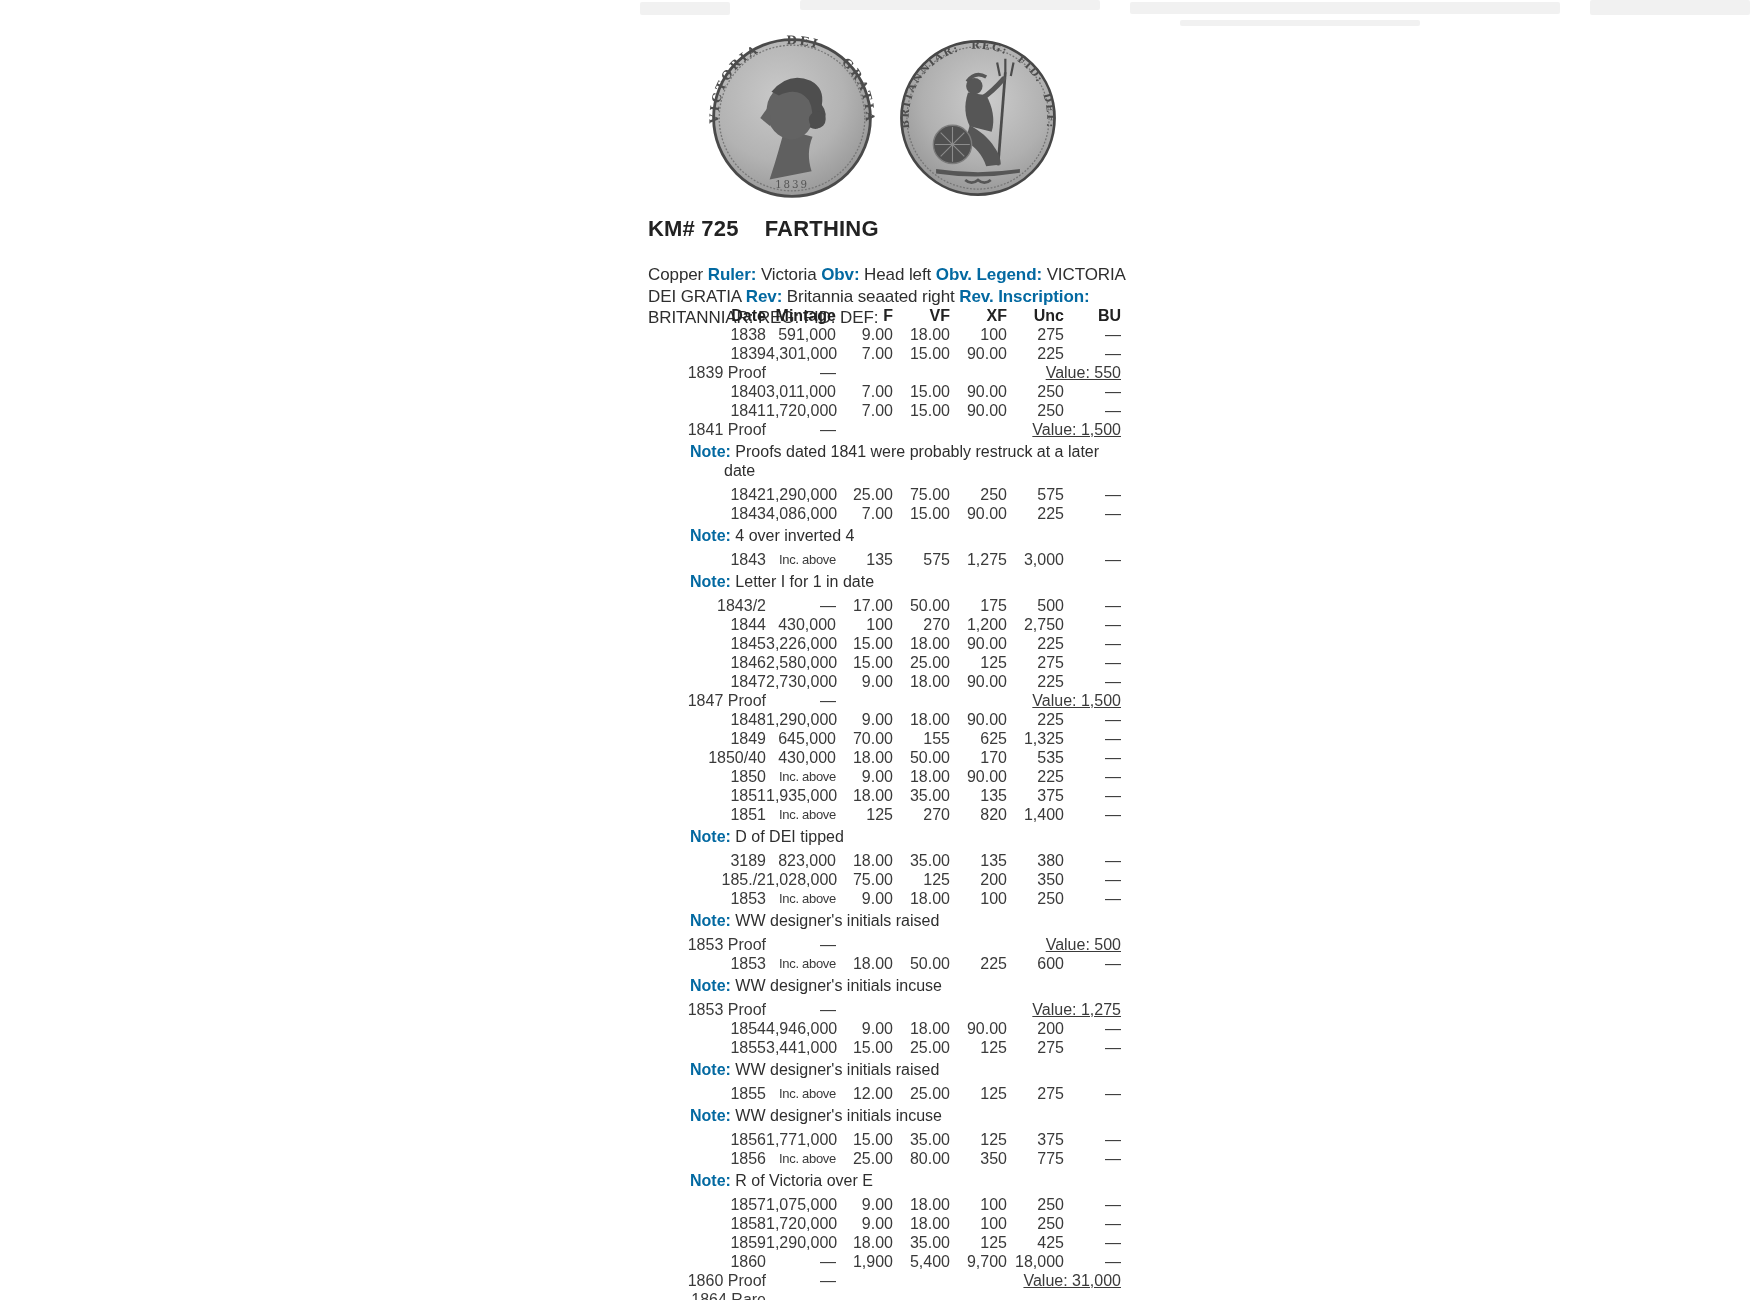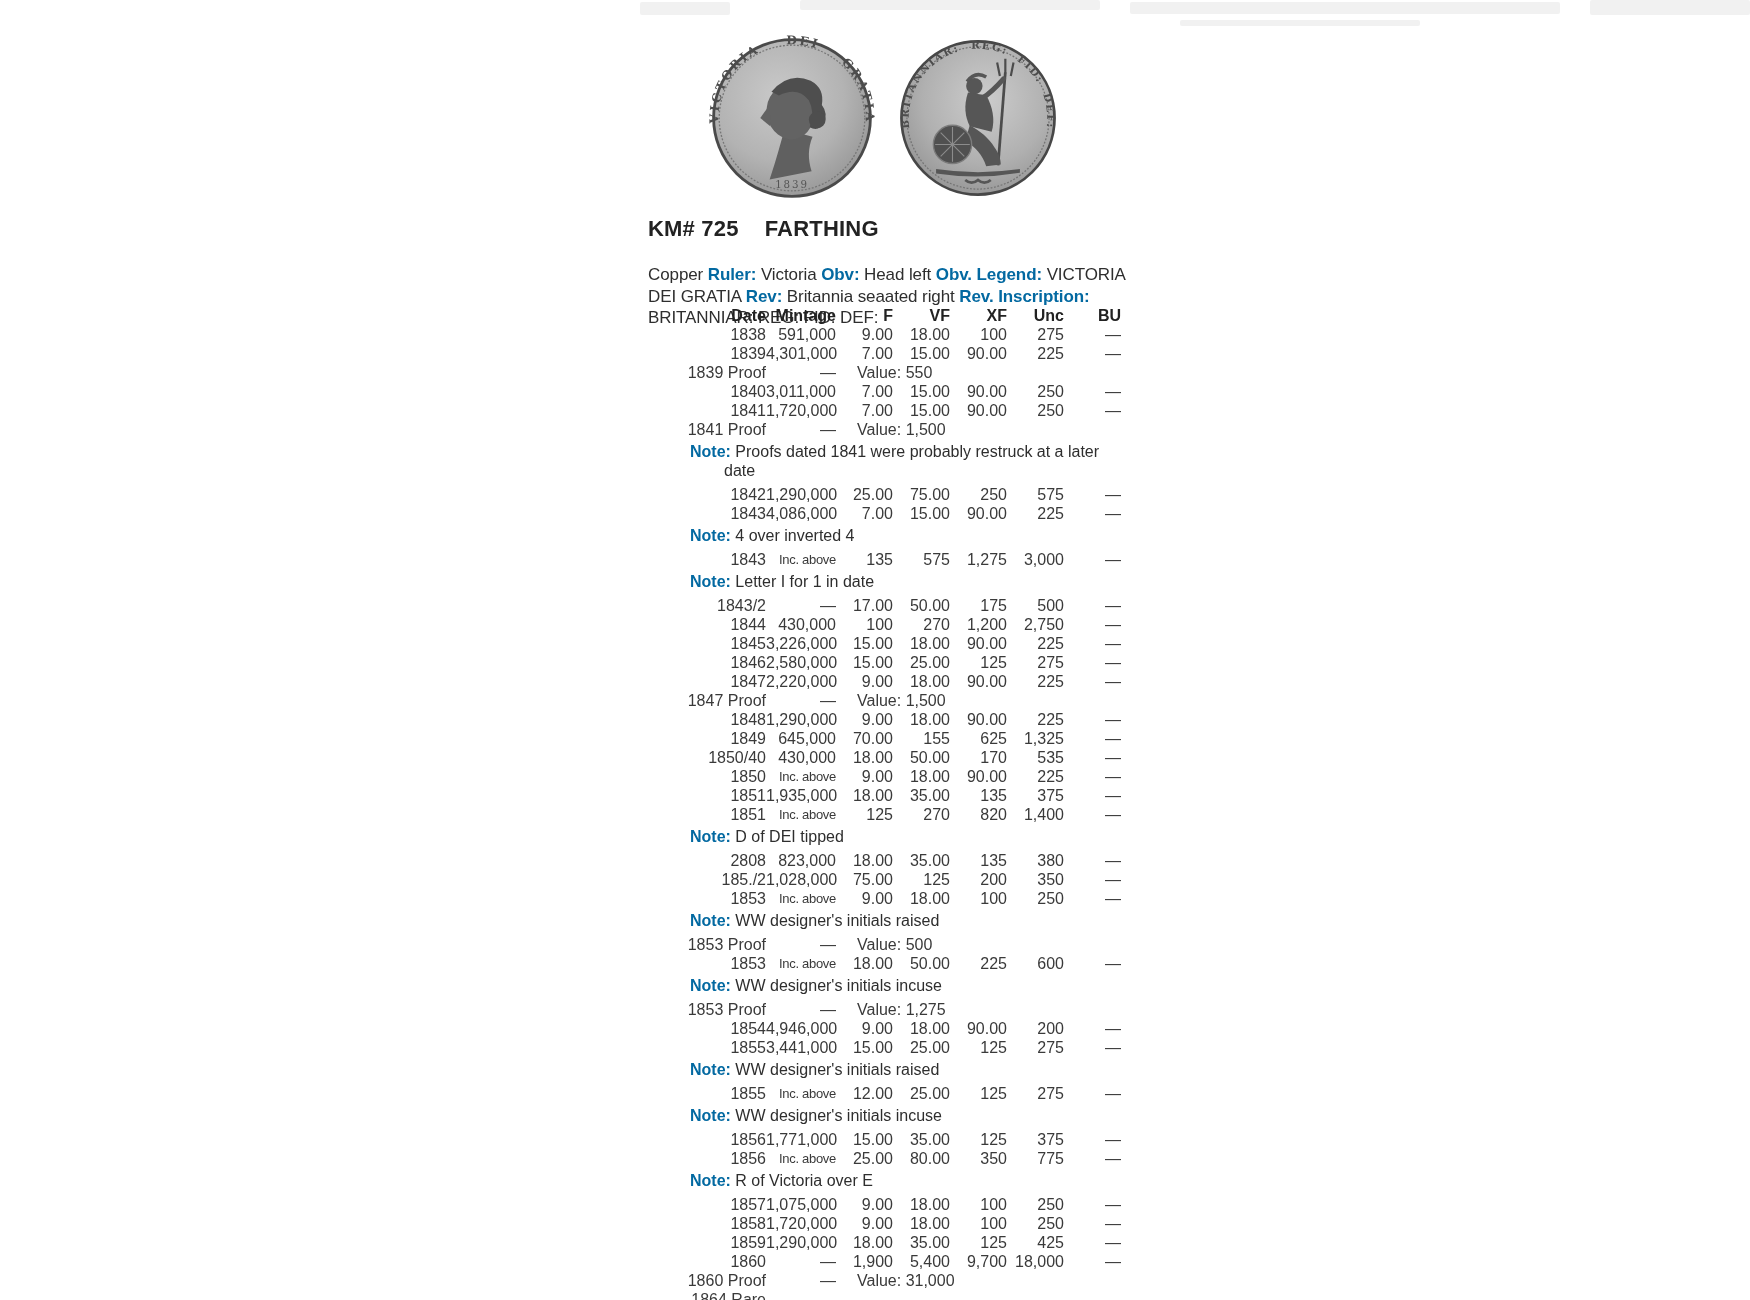--- a/index.html
+++ b/index.html
@@ -21,21 +21,21 @@
         color:#2e2e2e;letter-spacing:-0.1px;}
   .b{font-weight:bold;color:#0369a1;}
   
   .table{position:absolute;left:648px;top:306px;width:473px;font-size:16px;line-height:19px;
          color:#3a3a3a;}
   .row{display:grid;grid-template-columns:118px 70px 57px 57px 57px 57px 57px;}
   .row.value-row{grid-template-columns:118px 70px 1fr;}
   .c-date{text-align:right;}
   .c-num{text-align:right;}
   .c-num.inc{font-size:13px;letter-spacing:-0.3px;align-self:center;}
-  .c-value{text-align:left;padding-left:21px;}
+  .c-value{text-align:right;padding-left:21px;text-decoration:underline;}
   .thead{font-weight:bold;color:#222;}
   .note{padding-left:76px;text-indent:-34px;margin:3px 0 5px 0;color:#2e2e2e;}
 </style>
 </head>
 <body>
 
 <div class="page">
 
   <div class="noise" style="left:640px;top:2px;width:90px;height:13px;"></div>
   <div class="noise" style="left:800px;top:0;width:300px;height:10px;"></div>
@@ -224,21 +224,21 @@
           <span class="c-date">1846</span>
           <span class="c-num">2,580,000</span>
           <span class="c-num">15.00</span>
           <span class="c-num">25.00</span>
           <span class="c-num">125</span>
           <span class="c-num">275</span>
           <span class="c-num">—</span>
         </div>
         <div class="row">
           <span class="c-date">1847</span>
-          <span class="c-num">2,220,000</span>
+          <span class="c-num">2,730,000</span>
           <span class="c-num">9.00</span>
           <span class="c-num">18.00</span>
           <span class="c-num">90.00</span>
           <span class="c-num">225</span>
           <span class="c-num">—</span>
         </div>
         <div class="row value-row">
           <span class="c-date">1847 Proof</span>
           <span class="c-num">—</span>
           <span class="c-value">Value: 1,500</span>
@@ -292,21 +292,21 @@
           <span class="c-date">1851</span>
           <span class="c-num inc">Inc. above</span>
           <span class="c-num">125</span>
           <span class="c-num">270</span>
           <span class="c-num">820</span>
           <span class="c-num">1,400</span>
           <span class="c-num">—</span>
         </div>
         <div class="note"><span class="b">Note: </span>D of DEI tipped</div>
         <div class="row">
-          <span class="c-date">2808</span>
+          <span class="c-date">3189</span>
           <span class="c-num">823,000</span>
           <span class="c-num">18.00</span>
           <span class="c-num">35.00</span>
           <span class="c-num">135</span>
           <span class="c-num">380</span>
           <span class="c-num">—</span>
         </div>
         <div class="row">
           <span class="c-date">185./2</span>
           <span class="c-num">1,028,000</span>

